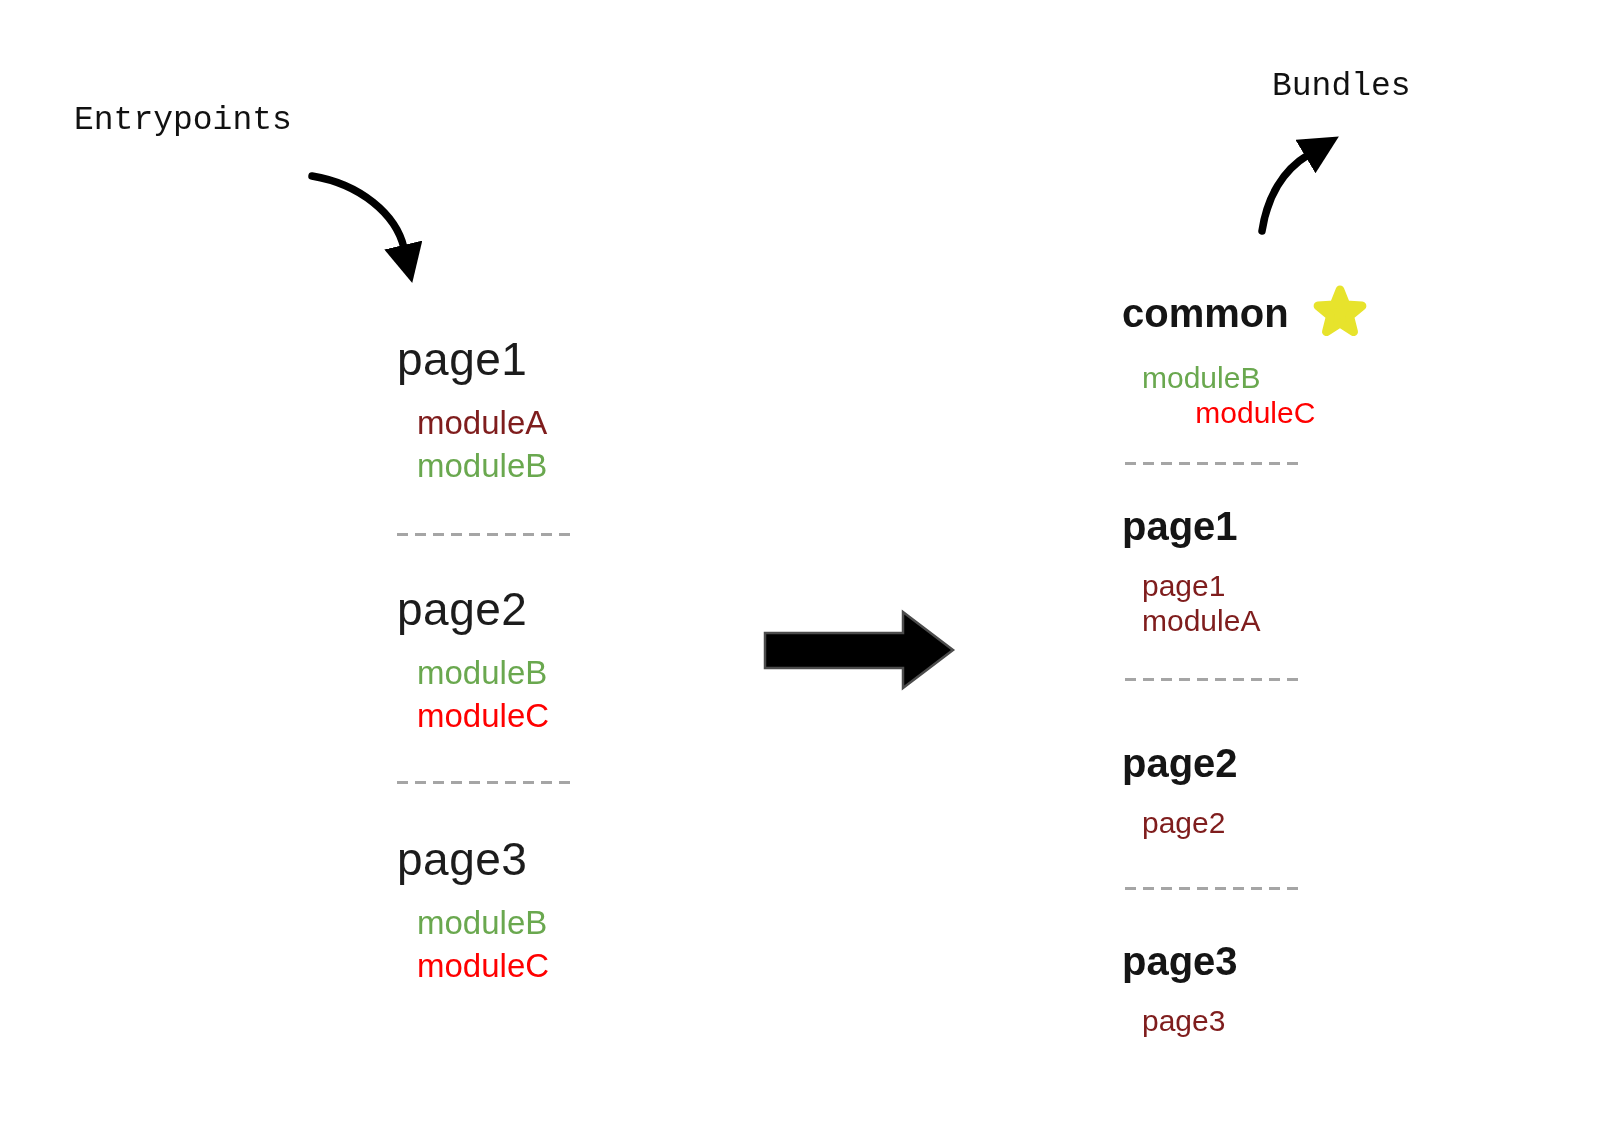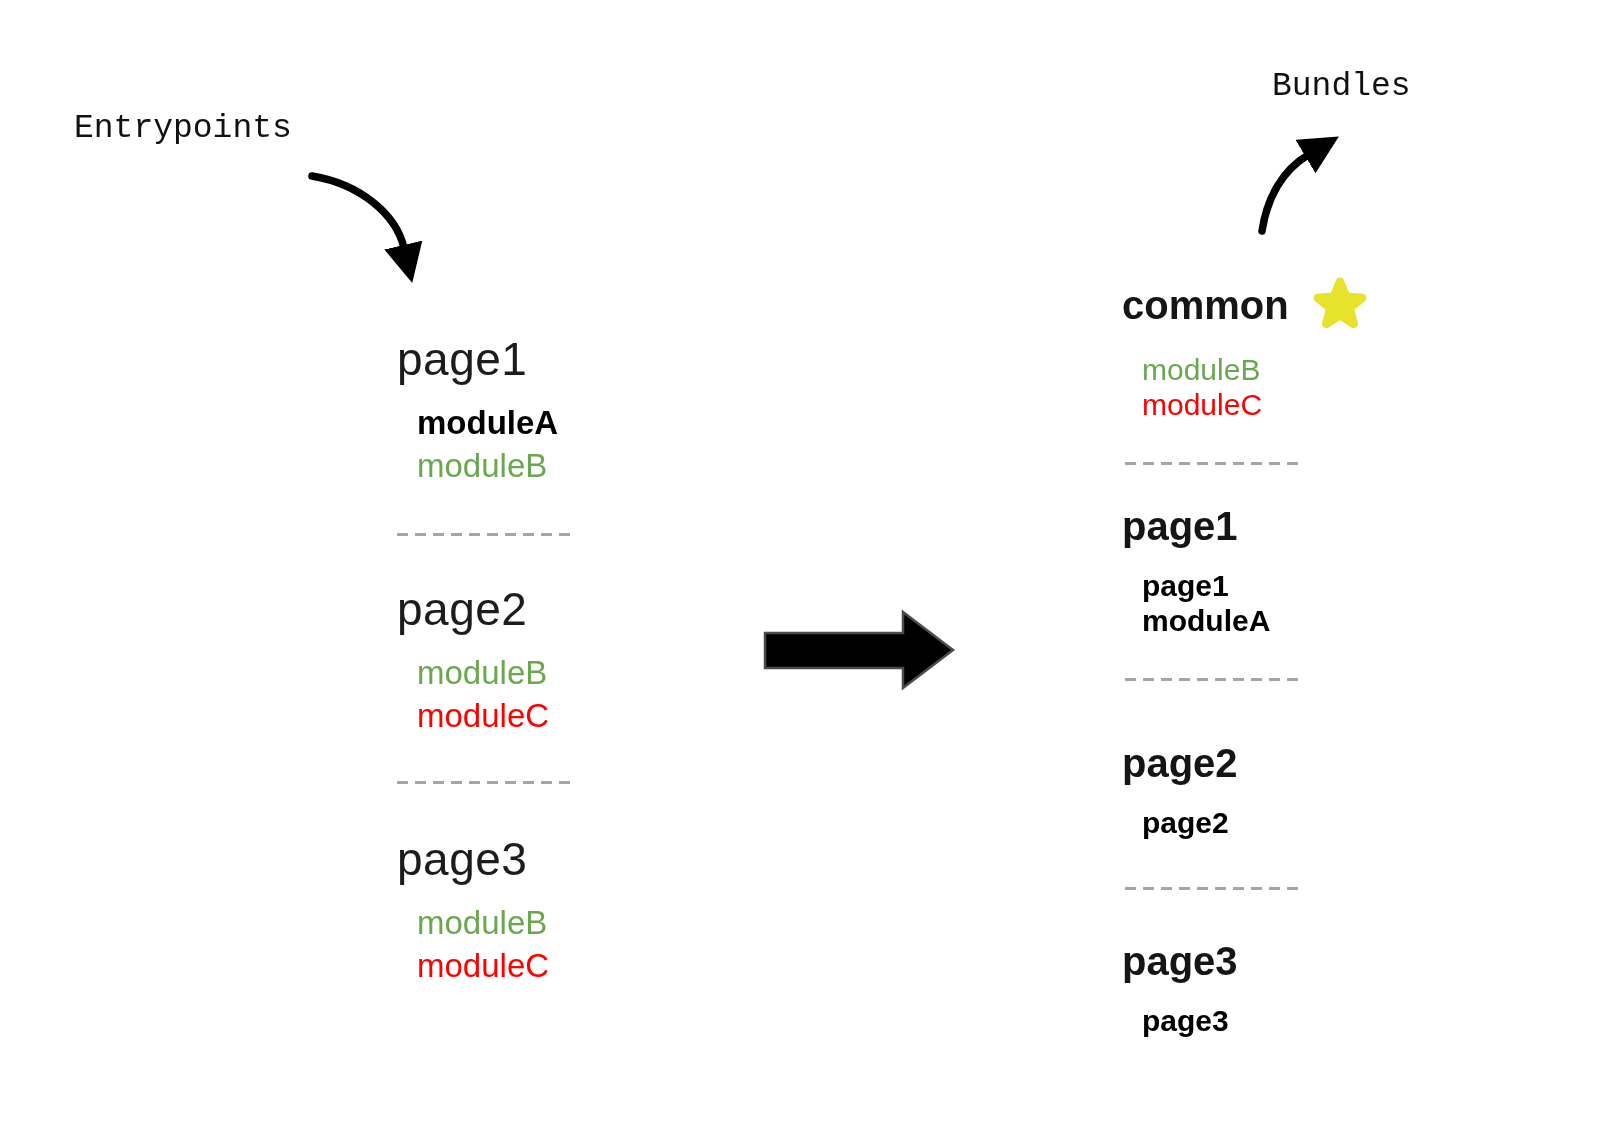--- a/index.html
+++ b/index.html
@@ -16,36 +16,36 @@
     position:absolute;font-family:"Liberation Mono","DejaVu Sans Mono",monospace;
     font-size:33px;color:#111;white-space:nowrap;
   }
   .section{position:absolute;white-space:nowrap;}
   .entry-title{font-size:46px;font-weight:400;line-height:55px;color:#1c1c1c;letter-spacing:.5px;}
   .bundle-title{font-size:40px;font-weight:700;line-height:48px;color:#151515;display:inline-block;vertical-align:middle;}
   .entry-items{margin:14px 0 0 20px;}
   .entry-items .module{font-size:33px;line-height:43px;}
   .bundle-items{margin:18px 0 0 20px;}
   .bundle-items .module{font-size:30px;line-height:35px;}
-  .module{color:#000000;font-weight:700;}
+  .module{color:#7f1d1d;font-weight:400;}
   .module.bold{font-weight:400;}
   .c-green{color:var(--green);}
-  .c-red{color:var(--red);}
+  .c-red{color:var(--red);text-align:center;}
   .divider{
     position:absolute;height:3px;width:176px;
     background:repeating-linear-gradient(90deg,var(--dash) 0 11px,transparent 11px 18px);
   }
   .title-row{display:flex;align-items:center;gap:22px;}
   .star{width:58px;height:58px;display:inline-block;}
   #arrows{position:absolute;left:0;top:0;width:1600px;height:1138px;pointer-events:none;}
 </style>
 </head>
 <body>
 
-<div class="mono-label" style="left:74px;top:110px">Entrypoints</div>
+<div class="mono-label" style="left:74px;top:102px">Entrypoints</div>
 
 <div class="mono-label" style="left:1272px;top:68px">Bundles</div>
 
 <svg id="arrows" viewBox="0 0 1600 1138">
   <defs>
     <marker id="head" orient="auto" markerWidth="5.6" markerHeight="5.2" refX="0.4" refY="2.6">
       <path d="M0,0 L5.2,2.6 L0,5.2 Z" fill="#000"></path>
     </marker>
   </defs>
   <path d="M 312 176 C 360 184, 396 214, 404 248" fill="none" stroke="#000" stroke-width="7.5" stroke-linecap="round" marker-end="url(#head)"></path>
@@ -74,21 +74,21 @@
 <div class="divider" style="left:397px;top:781px"></div>
 
 <div class="section" style="left:397px;top:832px">
   <div class="entry-title">page3</div>
   <div class="entry-items">
     <div class="module bold c-green">moduleB</div>
     <div class="module bold c-red">moduleC</div>
   </div>
 </div>
 
-<div class="section" style="left:1122px;top:276px">
+<div class="section" style="left:1122px;top:284px">
   <div class="title-row">
     <div class="bundle-title">common</div>
     <svg class="star" viewBox="-30 -30 60 60">
       <polygon points="0,-24 6.2,-8.5 22.8,-7.4 10,3.2 14.1,19.4 0,10.5 -14.1,19.4 -10,3.2 -22.8,-7.4 -6.2,-8.5" fill="var(--star)" stroke="var(--star)" stroke-width="9" stroke-linejoin="round"></polygon>
     </svg>
   </div>
   <div class="bundle-items">
     <div class="module bold c-green">moduleB</div>
     <div class="module bold c-red">moduleC</div>
   </div>

